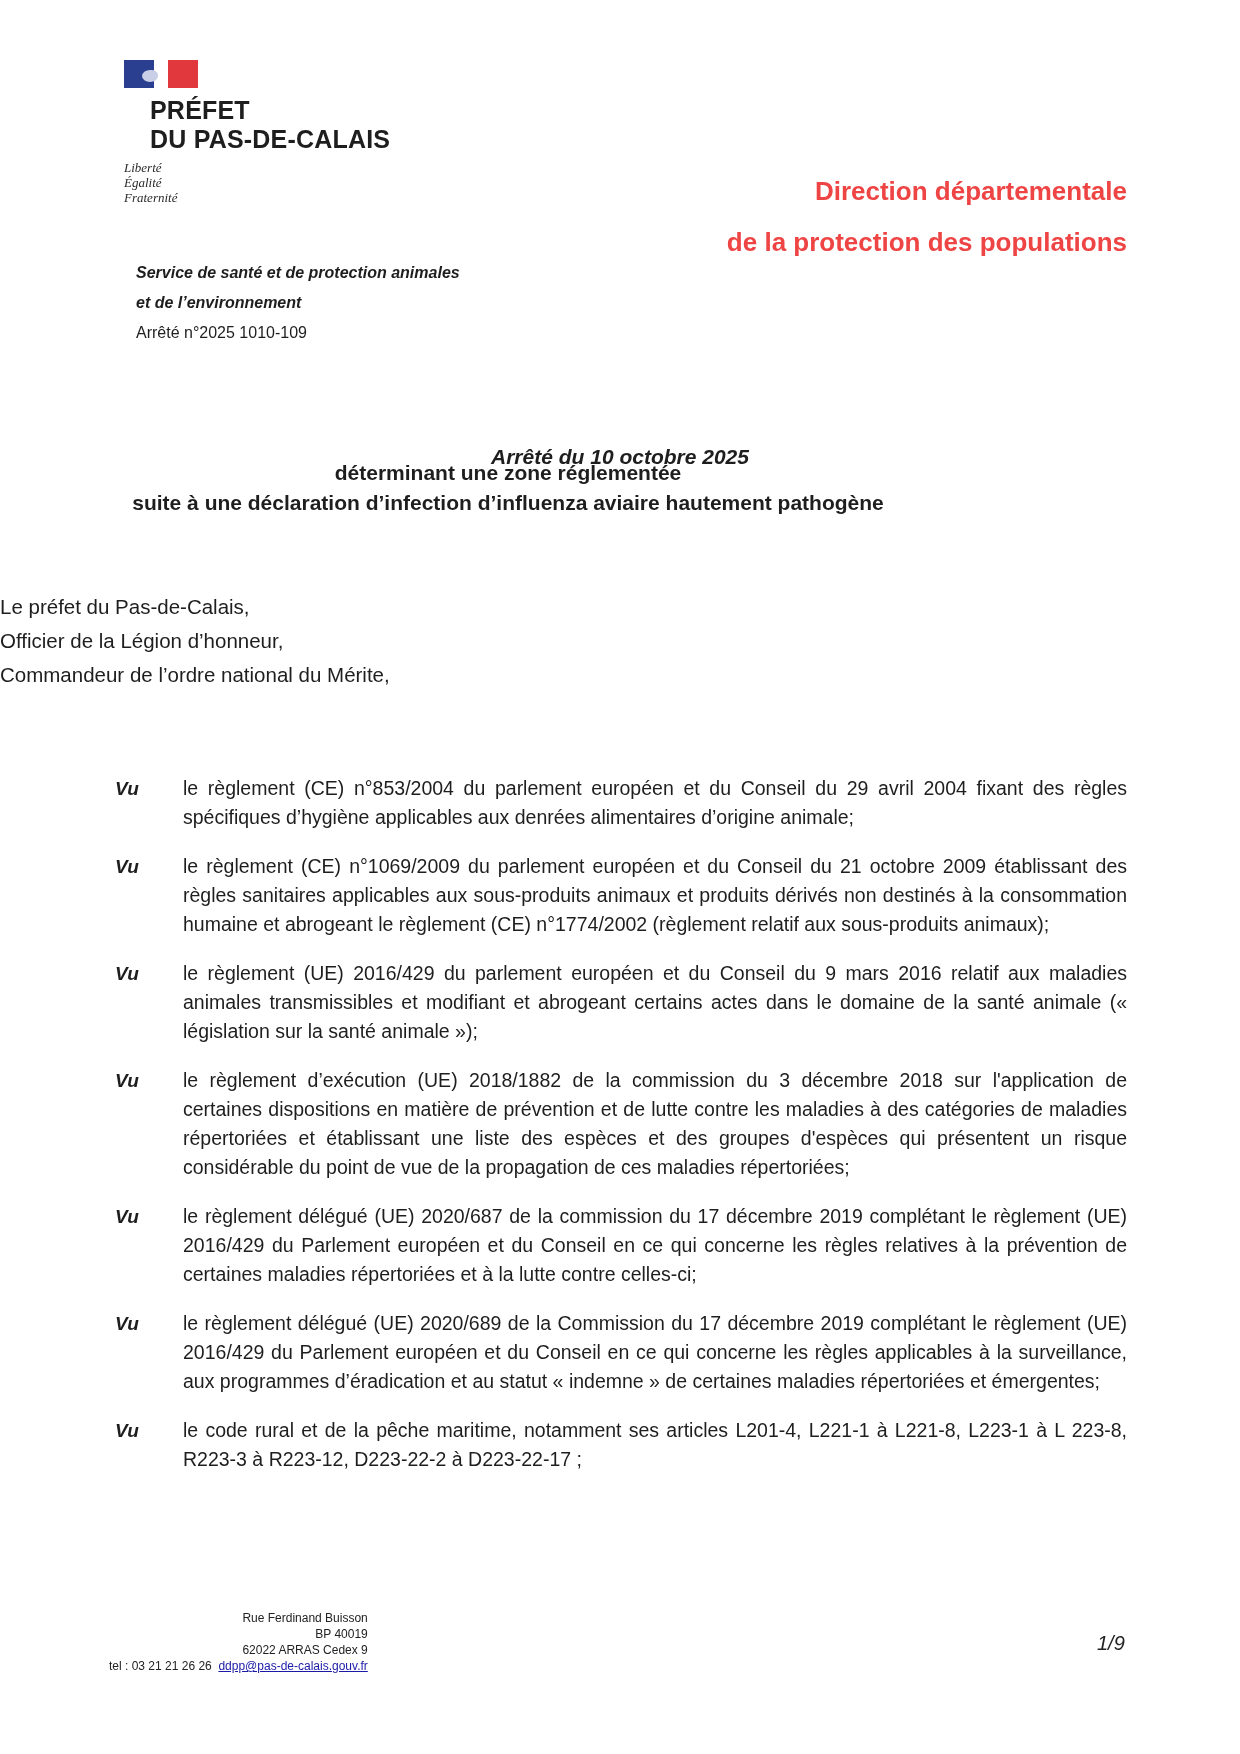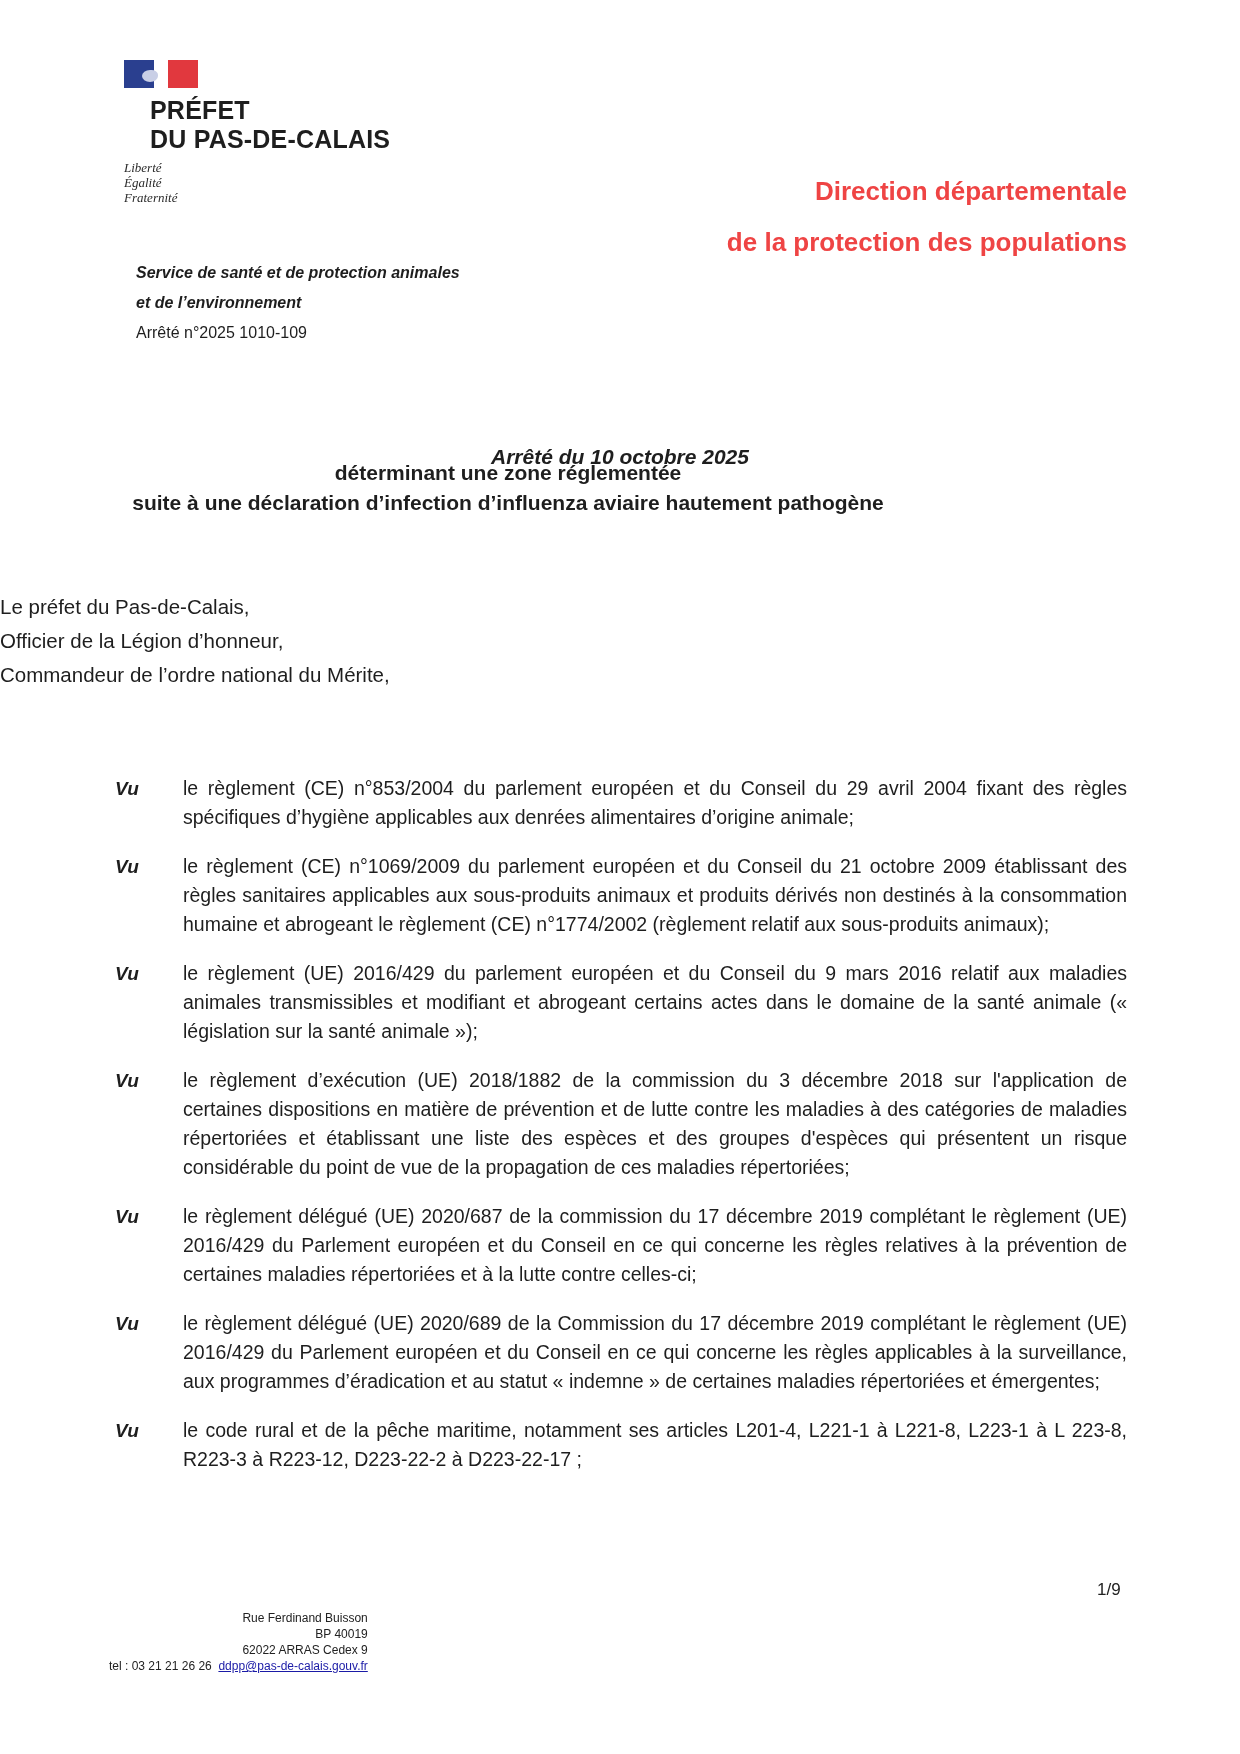--- a/index.html
+++ b/index.html
@@ -17,21 +17,21 @@
   .service .it { font-style:italic; font-weight:bold; }
   .arrete-title { left:0; width:1240px; top:398px; text-align:center; font-style:italic; font-weight:bold; font-size:21px;margin-top:47px; }
   .objet { left:0; width:992px; top:458px; text-align:center; font-weight:bold; font-size:21px; line-height:30px;margin-left:12px; }
   .prefet-block { left:0; width:1152px; top:590px; font-size:20.5px; line-height:34px; }
   .vu-list { left:115px; top:774px; width:1012px; }
   .vu { display:flex; margin-bottom:20px; }
   .vu .lbl { width:68px; flex:none; font-style:italic; font-weight:bold; font-size:19px; line-height:29px; }
   .vu .txt { flex:1; font-size:19.5px; line-height:29px; text-align:justify; font-family:"Liberation Sans Narrow","Liberation Sans", sans-serif; }
   .footer { left:109px; top:1610px; font-size:12px; line-height:16px; color:#222;text-align:right; }
   .footer a { color:#1a1aa6; text-decoration:underline;margin-top:20px; }
-  .page { left:1097px; top:1580px; font-size:17px; color:#222; }
+  .page { left:1097px; top:1632px; font-size:20px; color:#222;font-style:italic; }
 </style>
 </head>
 <body>
 
 <div class="abs flag">
   <div class="blue"></div>
     <div class="mid"></div>
     <div class="red"></div>
     <div class="marianne"></div>
 </div>

